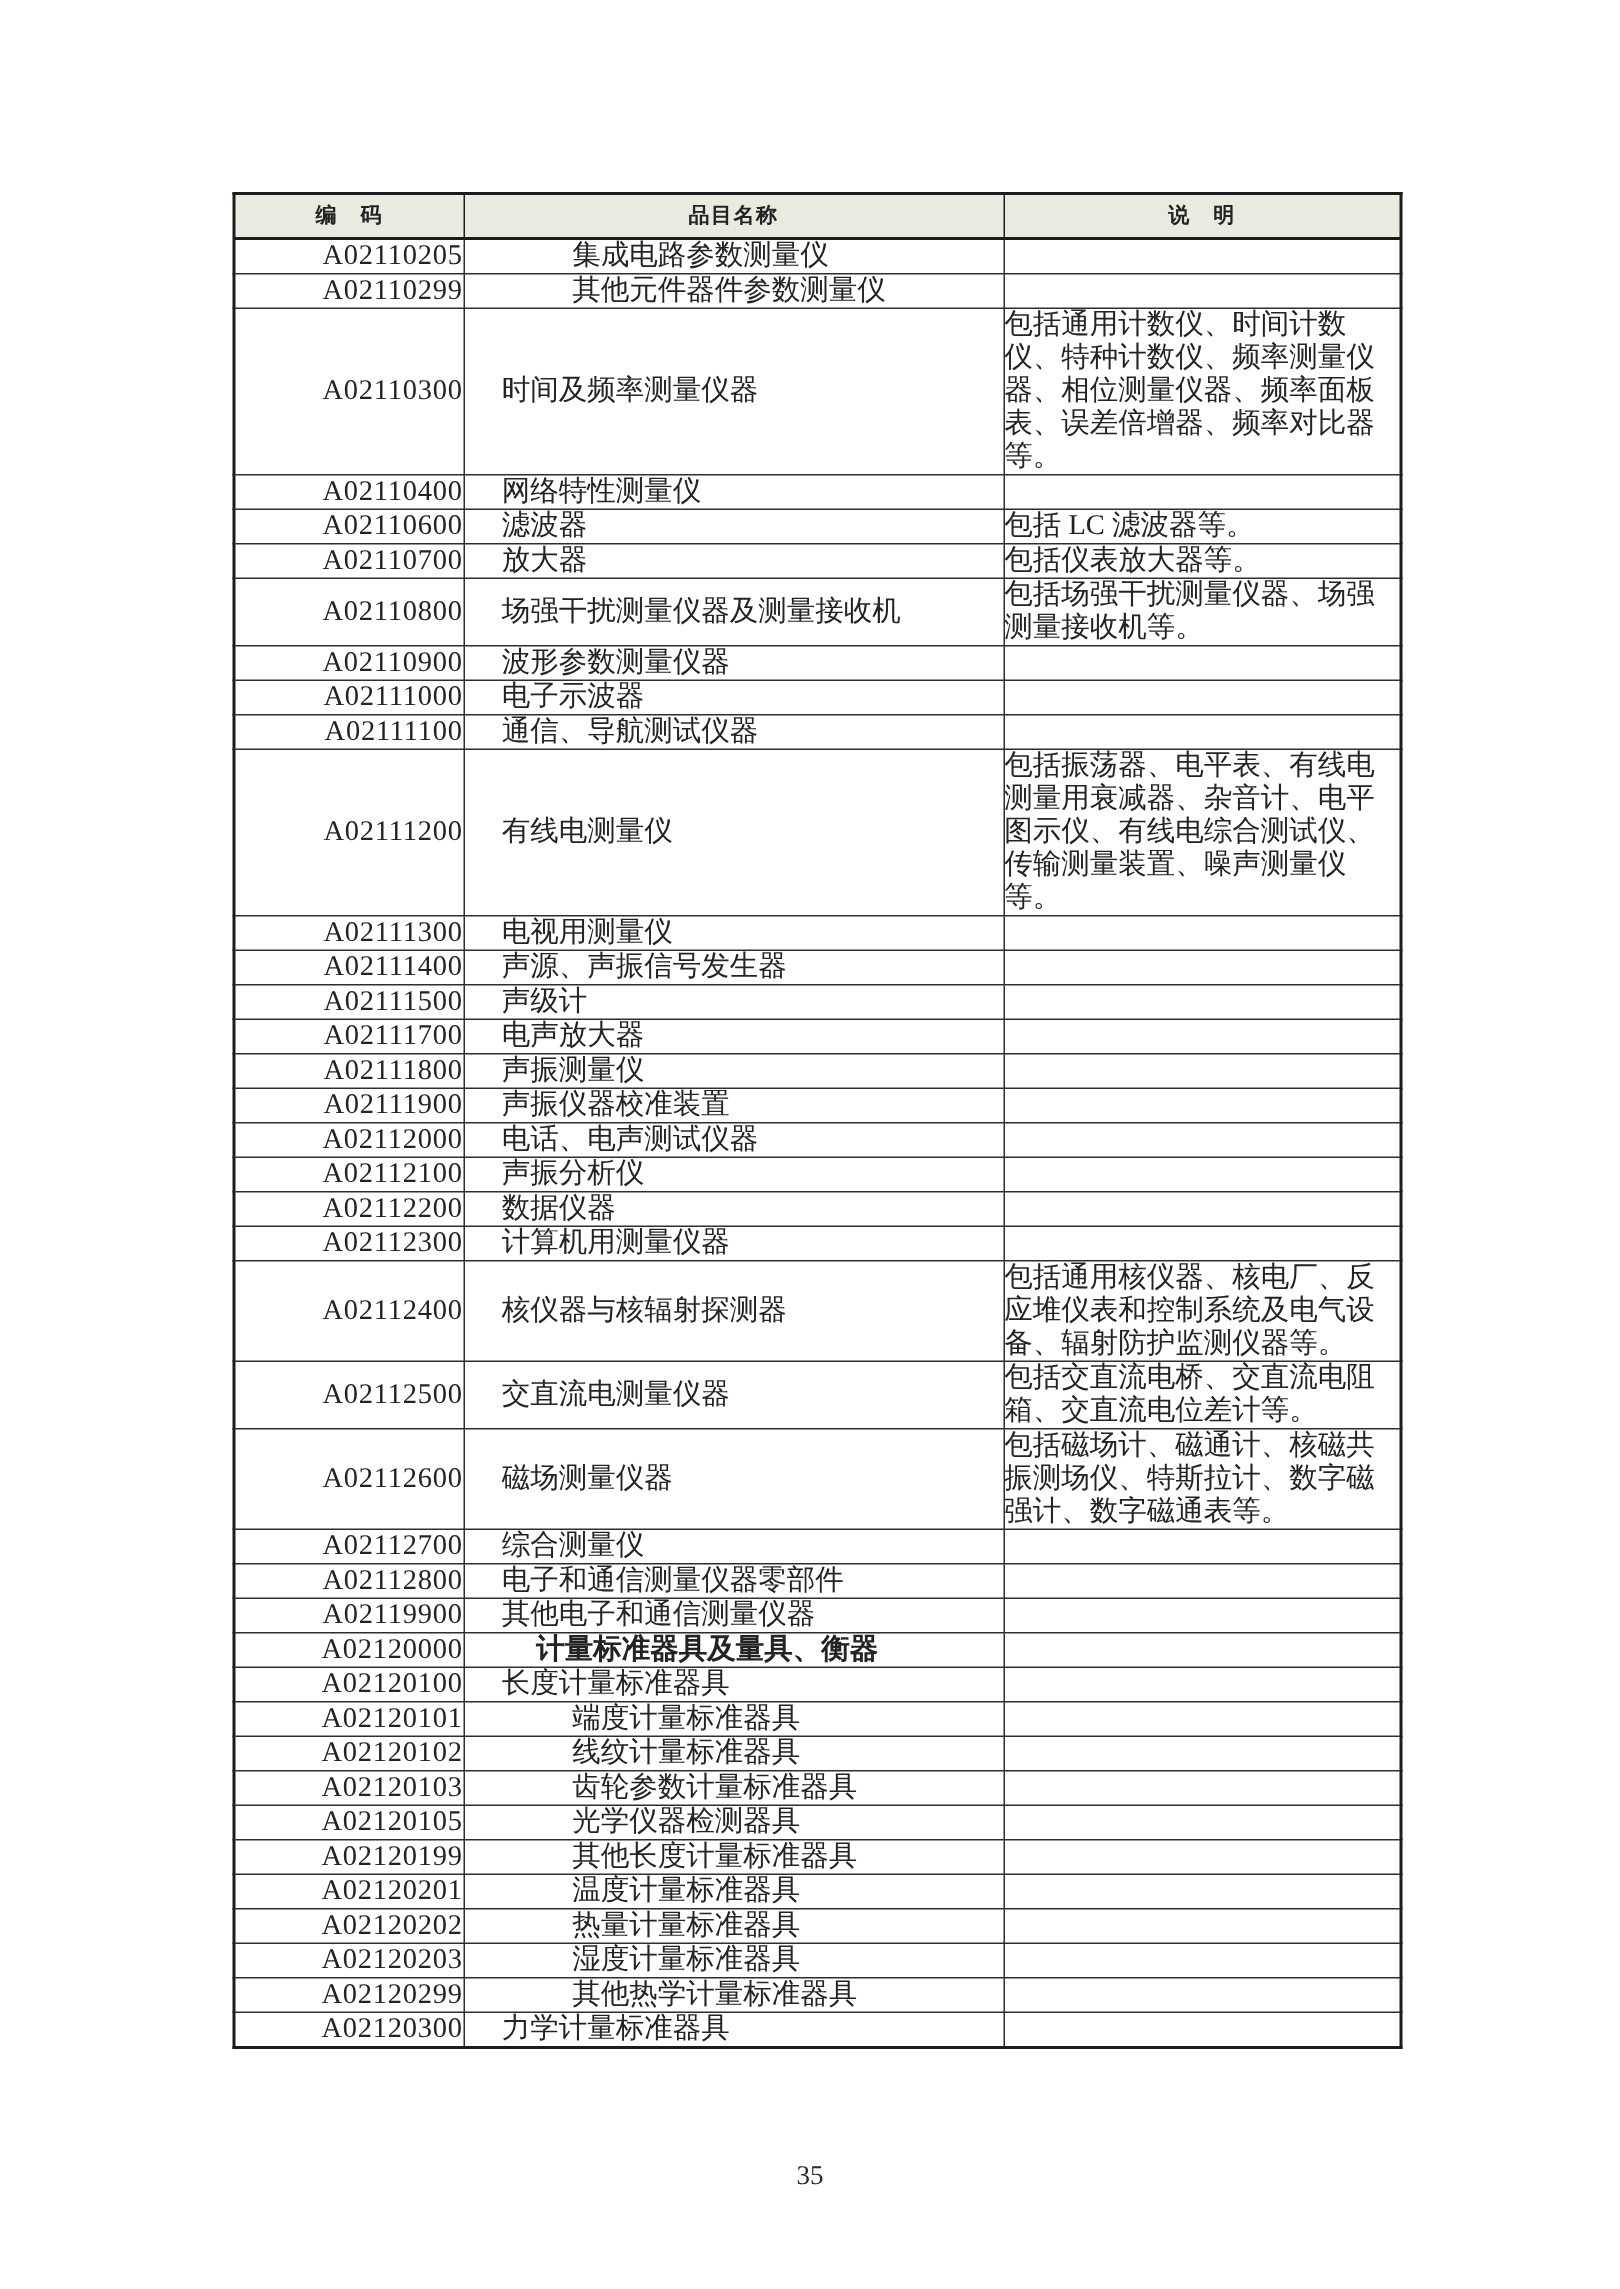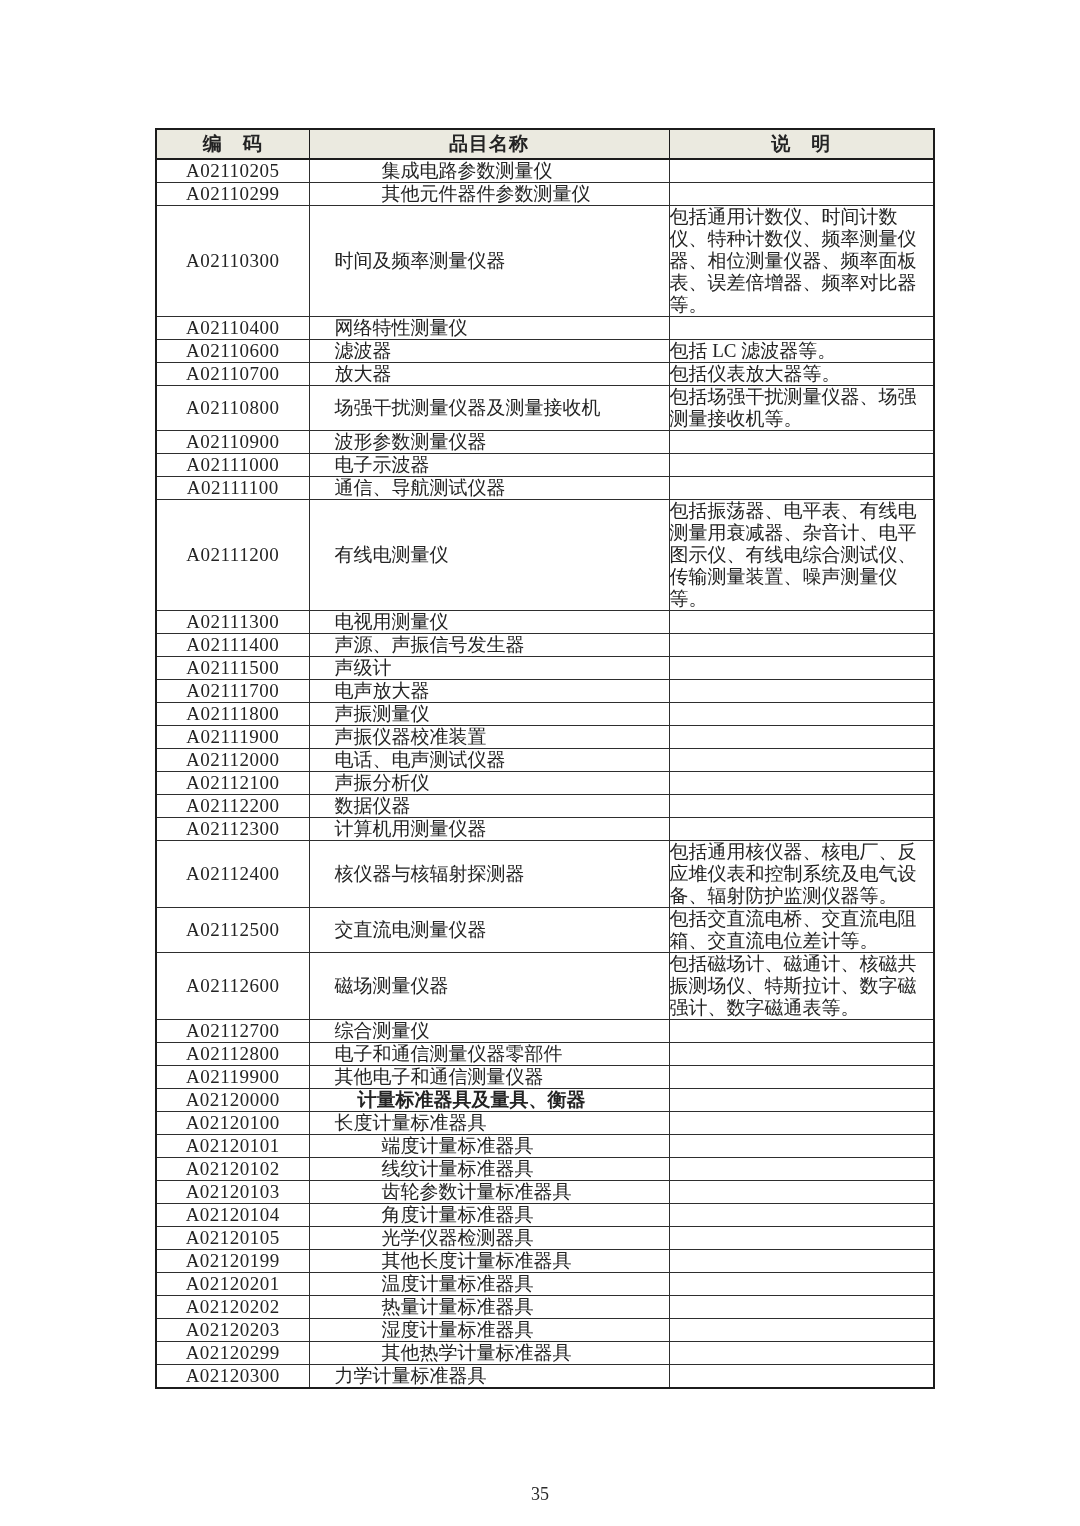--- a/index.html
+++ b/index.html
@@ -24,53 +24,53 @@
     border-collapse: collapse;
     table-layout: fixed;
     border: 2px solid #1c1c1c;
   }
   table.cls col.c-code { width: 153px; }
   table.cls col.c-name { width: 360px; }
   table.cls col.c-note { width: 265px; }
   table.cls th {
     background: #ebeae0;
     font-weight: bold;
-    font-size: 19px;
+    font-size: 14px;
     height: 26px;
     padding: 1px 0;
     text-align: center;
     border: 1px solid #1c1c1c;
     border-bottom: 2px solid #1c1c1c;
     letter-spacing: 1px;
   }
   table.cls td {
     border: 1px solid #2e2e2e;
     font-size: 19px;
     line-height: 22px;
     vertical-align: middle;
     padding: 0;
     height: 22px;
     overflow: hidden;
   }
   td.code {
-    text-align: center;
+    text-align: right;
     letter-spacing: 0.5px;
   }
   td.name { text-align: left; margin-left: 12px; }
   td.name.lvl1 { padding-left: 48px; font-weight: bold; }
   td.name.lvl2 { padding-left: 25px; }
   td.name.lvl3 { padding-left: 72px; }
   td.note {
     padding: 0 6px;
     text-align: left;
   }
   .page-number {
     position: absolute;
     left: 0;
-    top: 1484px;
+    top: 1440px;
     width: 1080px;
     text-align: center;
     font-size: 18px;
     color: #2a2a2a;
   }
 </style>
 </head>
 <body>
 
 <div class="sheet">
@@ -243,25 +243,20 @@
           <td class="code">A02120102</td>
           <td class="name lvl3">线纹计量标准器具</td>
           <td class="note"></td>
         </tr>
         <tr>
           <td class="code">A02120103</td>
           <td class="name lvl3">齿轮参数计量标准器具</td>
           <td class="note"></td>
         </tr>
         <tr>
-          <td class="code">A02120104</td>
-          <td class="name lvl3">角度计量标准器具</td>
-          <td class="note"></td>
-        </tr>
-        <tr>
           <td class="code">A02120105</td>
           <td class="name lvl3">光学仪器检测器具</td>
           <td class="note"></td>
         </tr>
         <tr>
           <td class="code">A02120199</td>
           <td class="name lvl3">其他长度计量标准器具</td>
           <td class="note"></td>
         </tr>
         <tr>

